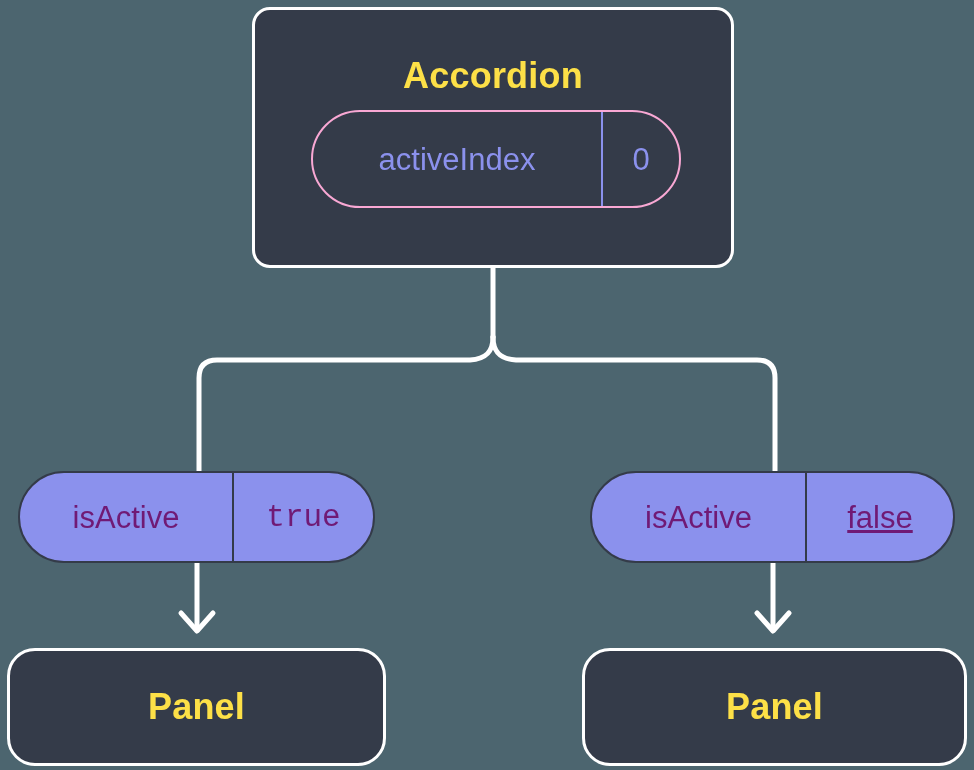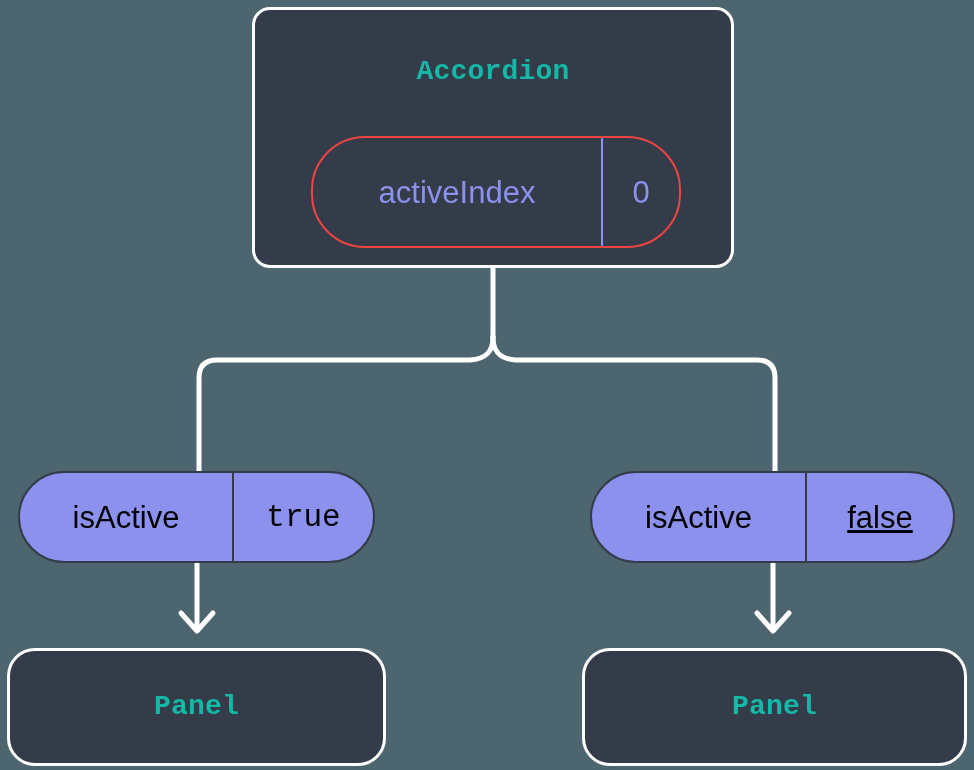--- a/index.html
+++ b/index.html
@@ -45,41 +45,40 @@
   #accordion-node {
     left: 252px;
     top: 7px;
     width: 482px;
     height: 261px;
     border-radius: 18px;
     flex-direction: column;
     justify-content: flex-start;
   }
   .node-title {
-    color: #14b8a6;
-    font-size: 28px;
+    color: #fde047;
+    font-size: 36px;
     font-weight: 700;
     letter-spacing: 0.2px;
     line-height: 1;
     white-space: nowrap;
-    font-family: Liberation Mono, monospace;
   }
   #accordion-node .node-title {
     margin-top: 48px;
   }
 
   
   #accordion-state-pill {
     position: absolute;
     left: 56px;
-    top: 126px;
+    top: 100px;
     width: 370px;
-    height: 112px;
+    height: 98px;
     box-sizing: border-box;
-    border: 2px solid #ef4444;
+    border: 2px solid #f9a8d4;
     border-radius: 54px;
     display: flex;
     align-items: stretch;
     overflow: hidden;
   }
   #accordion-state-pill .pill-key,
   #accordion-state-pill .pill-val {
     display: flex;
     align-items: center;
     justify-content: center;
@@ -106,21 +105,21 @@
     border-radius: 46px;
     display: flex;
     align-items: stretch;
     overflow: hidden;
   }
   .prop-pill .pill-key,
   .prop-pill .pill-val {
     display: flex;
     align-items: center;
     justify-content: center;
-    color: #000000;
+    color: #701a75;
     font-size: 31px;
     line-height: 1;
     white-space: nowrap;
   }
   .prop-pill .pill-val {
     border-left: 2px solid #343b49;
   }
 
   #left-prop-pill {
     left: 18px;

